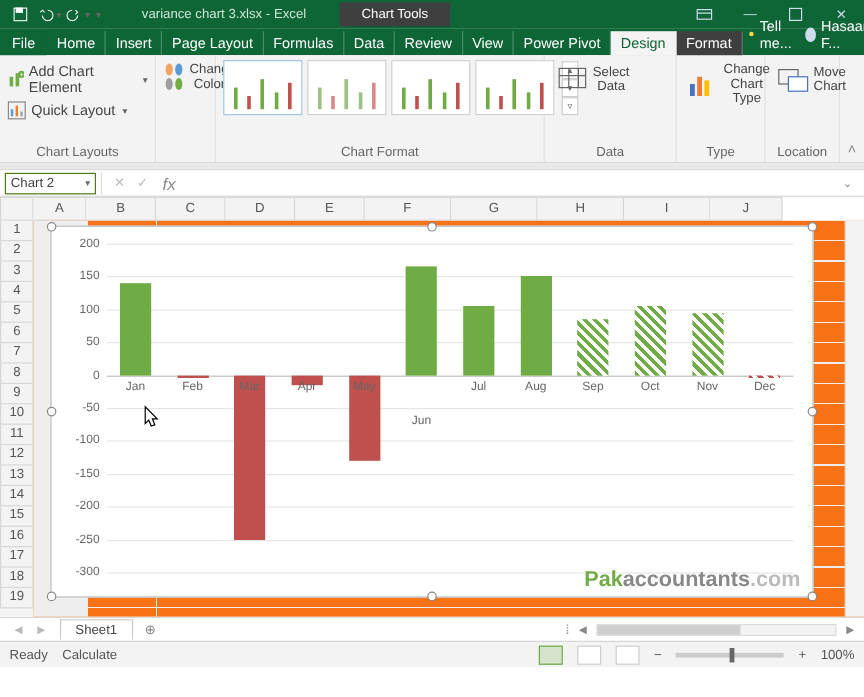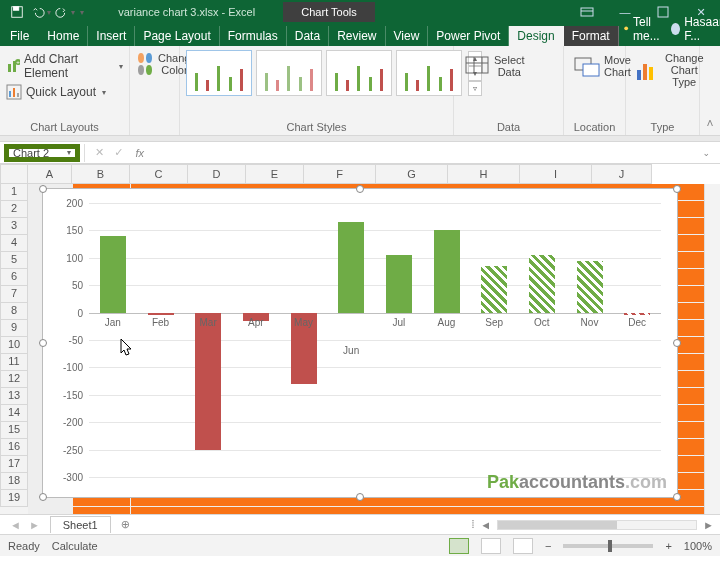--- a/index.html
+++ b/index.html
@@ -54,23 +54,23 @@
 
   .g-data { width: 110px; }
   .g-type { width: 74px; }
   .g-loc  { width: 62px; }
   .ribbon .coll { width: 20px; border:none; display:flex; align-items:flex-end; justify-content:center; padding-bottom:4px; color:#888;}
 
   .iconbox{width:30px;height:28px;display:flex;align-items:center;justify-content:center;}
 
   
   .namebar { height: 22px; background:#fff; border-bottom:1px solid #d7d7d7; display:flex; align-items:center; padding:0 4px; gap:0;}
-  .namebox { width: 76px; height:18px; border:5px solid #4d7c0f; padding:0 4px; font-size:11px; display:flex; align-items:center; justify-content:space-between;}
+  .namebox { width: 76px; height:18px; border:1px solid #4d7c0f; padding:0 4px; font-size:11px; display:flex; align-items:center; justify-content:space-between;}
   .fxbar-icons{display:flex; align-items:center; padding:0 6px; color:#bbb; gap:10px; font-size:11px;}
-  .fx { font-style:italic; color:#888; font-size:11px; padding:0 6px;}
+  .fx { font-style:italic; color:#888; font-size:14px; padding:0 6px;}
   .fxinput{flex:1; height:18px; border:none; font-size:11px;}
   .namebar .expand{color:#888;padding:0 6px;font-size:9px;}
 
   
   .grid-area { height: 350px; position: relative; overflow:hidden; }
   .colhdrs { display:flex; height:20px; }
   .corner{ width:28px; background:#f3f3f3; border:1px solid #d7d7d7;}
   .colhdrs .ch{ background:#f3f3f3; border:1px solid #d7d7d7; border-left:none; text-align:center; font-size:11px; color:#555; line-height:18px;}
   .chA{width:44px}.chB{width:58px}.chC{width:58px}.chD{width:58px}.chE{width:58px}.chF{width:72px}.chG{width:72px}.chH{width:72px}.chI{width:72px}.chJ{width:60px}
   .gridbody{display:flex; height:330px;}
@@ -274,70 +274,70 @@
             <div class="mini-bar" style="height:40%;background:#6fac46"></div>
             <div class="mini-bar" style="height:60%;background:#c0504d"></div>
           </div>
         <div class="gallery-btns">
             <div>▴</div>
             <div>▾</div>
             <div>▿</div>
           </div>
       </div>
     </div>
-    <div class="group-label">Chart Styles</div>
+    <div class="group-label">Chart Format</div>
   </div>
 
   <div class="group g-data">
     <div class="group-body">
       <div class="big-btn">
         <div class="iconbox">
             <svg width="26" height="24" fill="none" stroke="#666">
               <rect x="2" y="3" width="22" height="16"></rect>
               <path d="M2 9h22M10 3v16M18 3v16"></path>
             </svg>
           </div>
         <span style="white-space:pre-line;">Select
 Data</span>
       </div>
     </div>
     <div class="group-label">Data</div>
-  </div>
-
-  <div class="group g-loc">
-    <div class="group-body">
-      <div class="big-btn">
-        <div class="iconbox">
-            <svg width="28" height="24" fill="none" stroke="#666">
-              <rect x="2" y="4" width="16" height="12"></rect>
-              <rect x="10" y="10" width="16" height="12" fill="#fff" stroke="#4472c4"></rect>
-            </svg>
-          </div>
-        <span style="white-space:pre-line;">Move
-Chart</span>
-      </div>
-    </div>
-    <div class="group-label">Location</div>
   </div>
 
   <div class="group g-type">
     <div class="group-body">
       <div class="big-btn">
         <div class="iconbox">
             <svg width="28" height="24">
               <rect x="3" y="12" width="4" height="10" fill="#4472c4"></rect>
               <rect x="9" y="6" width="4" height="16" fill="#ed7d31"></rect>
               <rect x="15" y="9" width="4" height="13" fill="#ffc000"></rect>
             </svg>
           </div>
         <span style="white-space:pre-line;">Change
 Chart Type</span>
       </div>
     </div>
     <div class="group-label">Type</div>
+  </div>
+
+  <div class="group g-loc">
+    <div class="group-body">
+      <div class="big-btn">
+        <div class="iconbox">
+            <svg width="28" height="24" fill="none" stroke="#666">
+              <rect x="2" y="4" width="16" height="12"></rect>
+              <rect x="10" y="10" width="16" height="12" fill="#fff" stroke="#4472c4"></rect>
+            </svg>
+          </div>
+        <span style="white-space:pre-line;">Move
+Chart</span>
+      </div>
+    </div>
+    <div class="group-label">Location</div>
   </div>
 
   <div class="coll">˄</div>
 </div>
 
 <div style="height:6px;background:#e9e9e9;border-bottom:1px solid #d7d7d7;"></div>
 <div class="namebar">
   <div class="namebox">
     <span>Chart 2</span>
     <span class="dd">▾</span>

